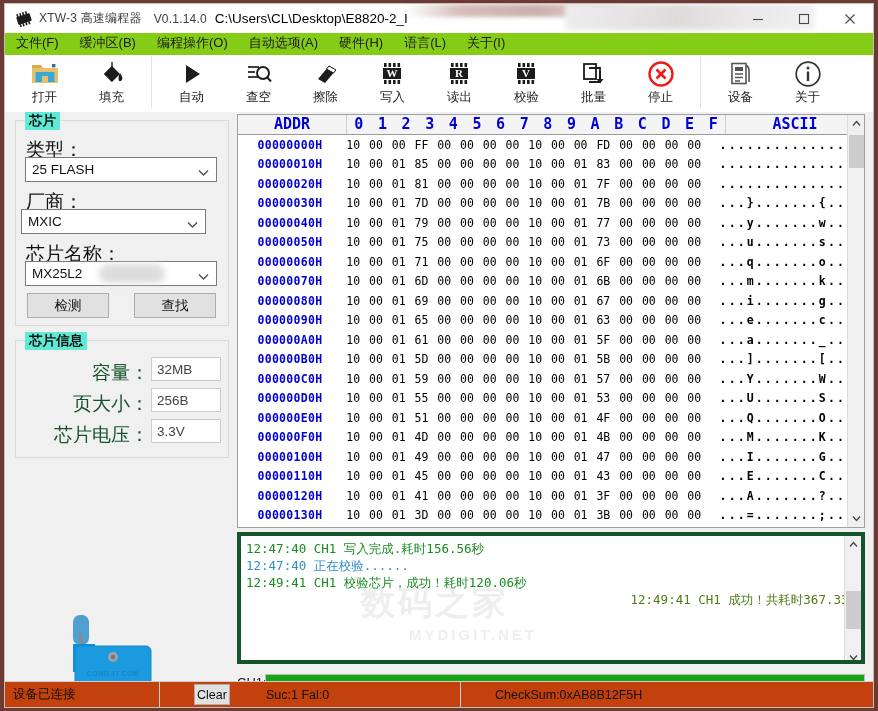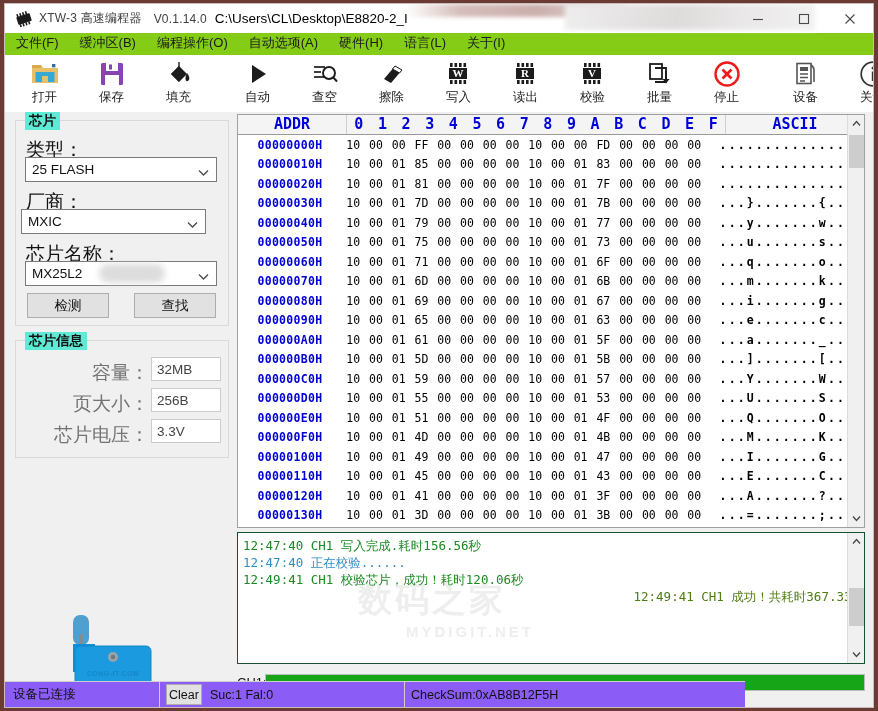--- a/index.html
+++ b/index.html
@@ -73,21 +73,21 @@
   .right{flex:1;position:relative;}
   
   .gbox{
     position:absolute;border:1px solid #d9d9d9;background:#f0f0f0;
   }
   .gtitle{
     position:absolute;top:-9px;left:9px;background:#5eead4;padding:0 4px;
     font-size:13.5px;font-weight:bold;color:#111;
   }
   .flabel{font-size:19px;color:#111;}
-  .flabel.dim{color:#737373;}
+  .flabel.dim{color:#14532d;}
   .combo{
     position:absolute;height:25px;background:#fff;border:1px solid #7a7a7a;
     box-sizing:border-box;display:flex;align-items:center;padding-left:6px;
     font-size:13.5px;color:#111;
   }
   .combo .chev{position:absolute;right:7px;top:7px;}
   .btn{
     position:absolute;height:25px;background:#e1e1e1;border:1px solid #adadad;
     box-sizing:border-box;display:flex;align-items:center;justify-content:center;
     font-size:13.5px;color:#111;
@@ -119,43 +119,43 @@
   .hr-ascii{flex:1;padding-left:14px;color:#000;font-weight:bold;letter-spacing:2.1px;white-space:pre;}
   .vscroll{
     position:absolute;right:0px;top:0px;width:17px;height:412px;background:#f0f0f0;
     border-left:1px solid #dcdcdc;box-sizing:border-box;
   }
   .vs-arrow{height:17px;display:flex;align-items:center;justify-content:center;color:#555;}
   .vs-thumb{position:absolute;left:1px;width:15px;background:#cdcdcd;}
   
   .logwrap{
     position:absolute;left:0;top:420px;width:628px;height:132px;background:#fff;
-    border:1px solid #14532d;box-sizing:border-box;overflow:hidden;
+    border:4px solid #14532d;box-sizing:border-box;overflow:hidden;
   }
   .logline{
     font-family:"DejaVu Sans Mono","Liberation Mono",monospace;
     font-size:12.5px;white-space:pre;padding-left:5px;line-height:17px;
   }
   .watermark{
     position:absolute;left:120px;top:44px;pointer-events:none;opacity:.16;
   }
   .wm-text{font-size:34px;font-weight:bold;color:#999;letter-spacing:3px;}
   .wm-sub{font-size:15px;font-weight:bold;color:#999;letter-spacing:3px;margin-left:48px;}
   .progwrap{position:absolute;left:0;top:560px;width:628px;height:20px;display:flex;align-items:center;}
   .prog-lab{font-size:13px;color:#111;width:28px;}
   .prog-track{
     flex:1;height:17px;background:#fff;border:1px solid #bcbcbc;box-sizing:border-box;
   }
   .prog-fill{height:100%;background:#16a516;}
   
   .socket{position:absolute;left:50px;top:500px;}
   
   .statusbar{
-    position:absolute;left:0;bottom:0;width:740px;height:26px;background:#8b5cf6;
-    border-top:1px solid #cfcfcf;display:flex;align-items:center;box-sizing:border-box;
+    position:absolute;left:0;bottom:0;width:868px;height:26px;background:#c2410c;
+    border-top:1px solid #cfcfcf;display:flex;align-items:center;box-sizing:border-box;gap:28px;
   }
   .sb-cell{
     height:25px;display:flex;align-items:center;padding-left:8px;
     font-size:12.5px;color:#111;border-right:1px solid #d0d0d0;box-sizing:border-box;
   }
   .sb-clearbtn{
     width:36px;height:21px;margin-left:6px;margin-right:8px;background:#e1e1e1;
     border:1px solid #adadad;box-sizing:border-box;display:flex;align-items:center;
     justify-content:center;font-size:12.5px;color:#111;
   }
@@ -224,31 +224,20 @@
         <span class="tb-ico">
           <svg width="30" height="26" viewBox="0 0 30 26">
             <path d="M2 4 h9 l2.5 3 H28 v15 H2 Z" fill="#e8c06a"></path>
             <rect x="2" y="4" width="9" height="3" fill="#d9a94e"></rect>
             <rect x="5.5" y="11" width="19" height="10" fill="#38a9d6"></rect>
             <rect x="12" y="15" width="6" height="6" fill="#e8c06a"></rect>
             <rect x="22" y="3" width="3.4" height="3.4" fill="#2d6ea8"></rect>
           </svg>
         </span>
         <span class="tb-lab">打开</span>
-      </div>
-      <div class="tb-btn">
-        <span class="tb-ico">
-          <svg width="28" height="26" viewBox="0 0 28 26">
-            <rect x="3" y="2" width="22" height="22" rx="1.5" fill="#8a42b4"></rect>
-            <rect x="8" y="2" width="12" height="8" fill="#fff"></rect>
-            <rect x="11" y="3.5" width="3" height="5" fill="#8a42b4"></rect>
-            <rect x="7" y="14" width="14" height="10" fill="#fff"></rect>
-          </svg>
-        </span>
-        <span class="tb-lab">保存</span>
       </div>
       <div class="tb-btn">
         <span class="tb-ico">
           <svg width="28" height="26" viewBox="0 0 28 26">
             <path d="M6 13 L14 5 L22 13 L14 21 Z" fill="#1c1c1c"></path>
             <path d="M14 5 L14 21 L6 13 Z" fill="#1c1c1c"></path>
             <rect x="13.3" y="1" width="1.4" height="6" fill="#1c1c1c"></rect>
             <path d="M22 12 q4 5 1.5 7.5 q-2.5 2 -3 -1.5 q-.3 -3 1.5 -6 Z" fill="#1c1c1c"></path>
           </svg>
         </span>

